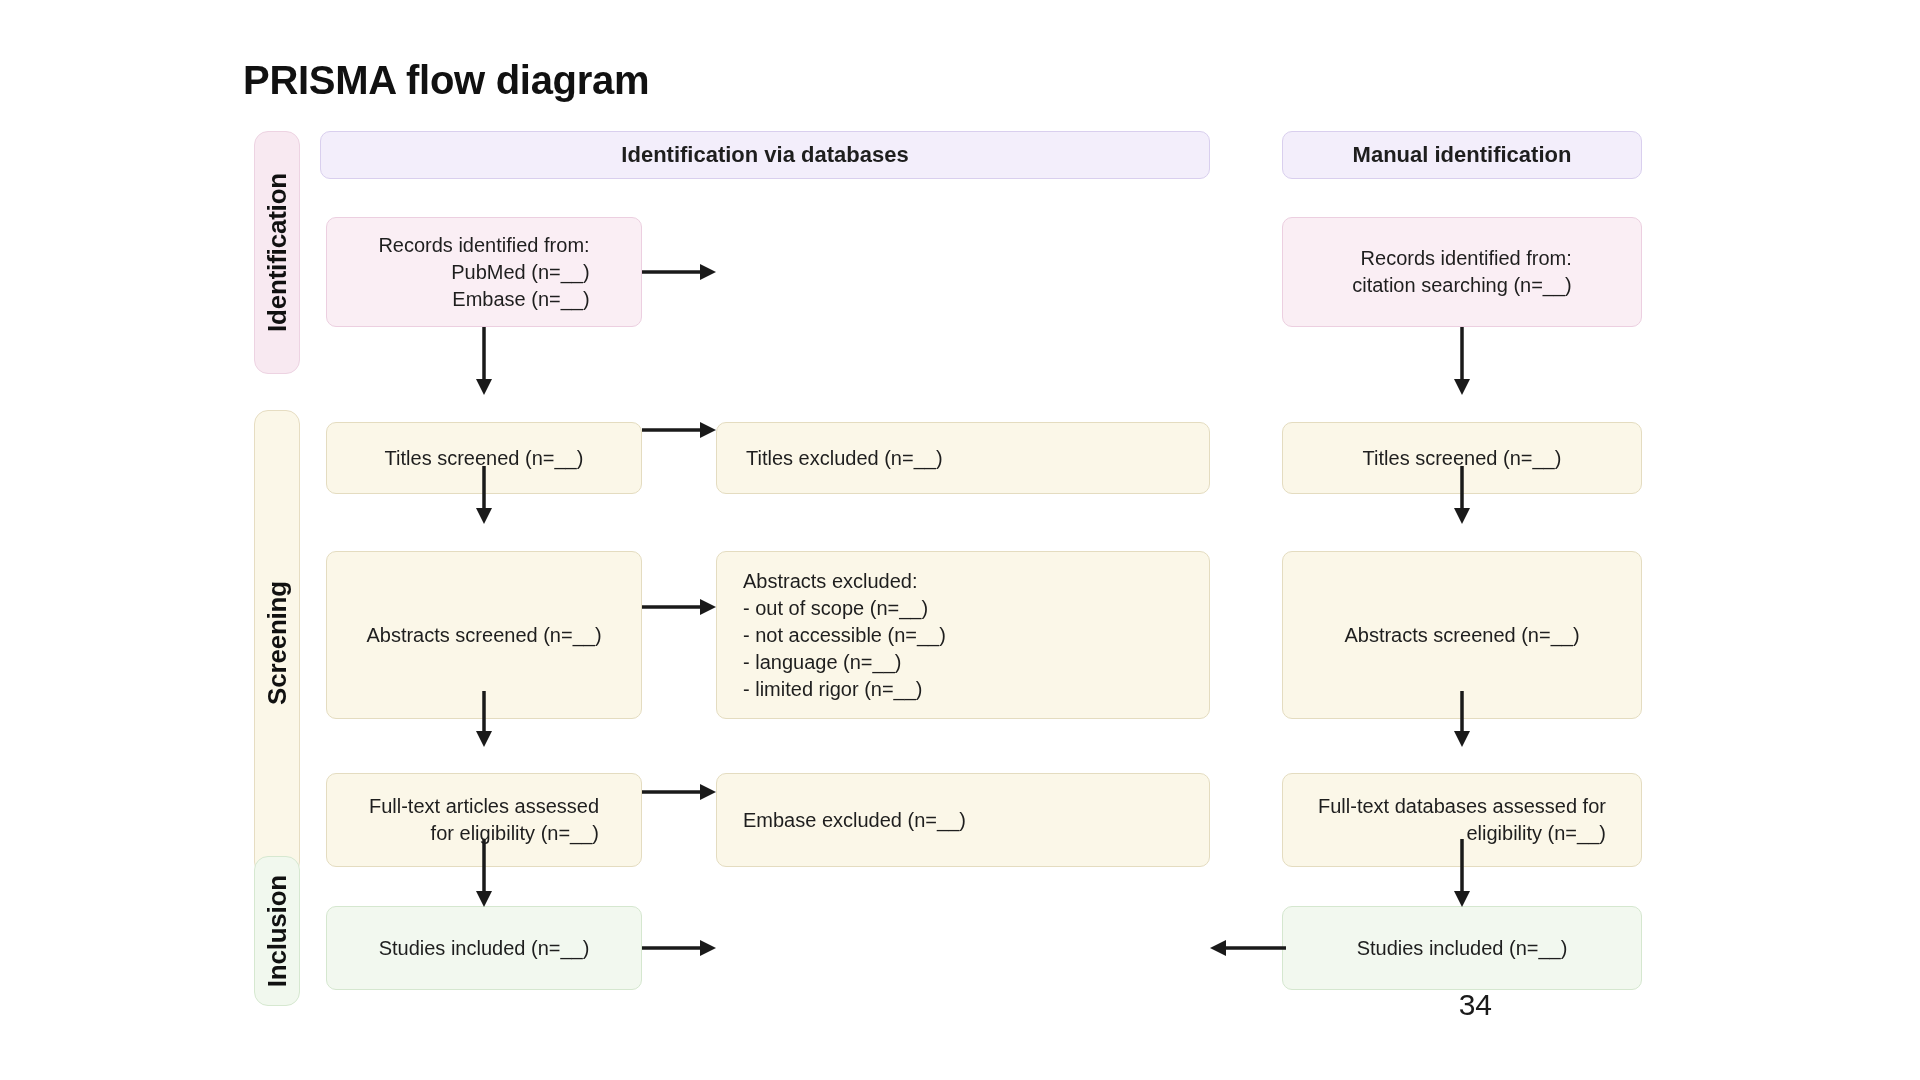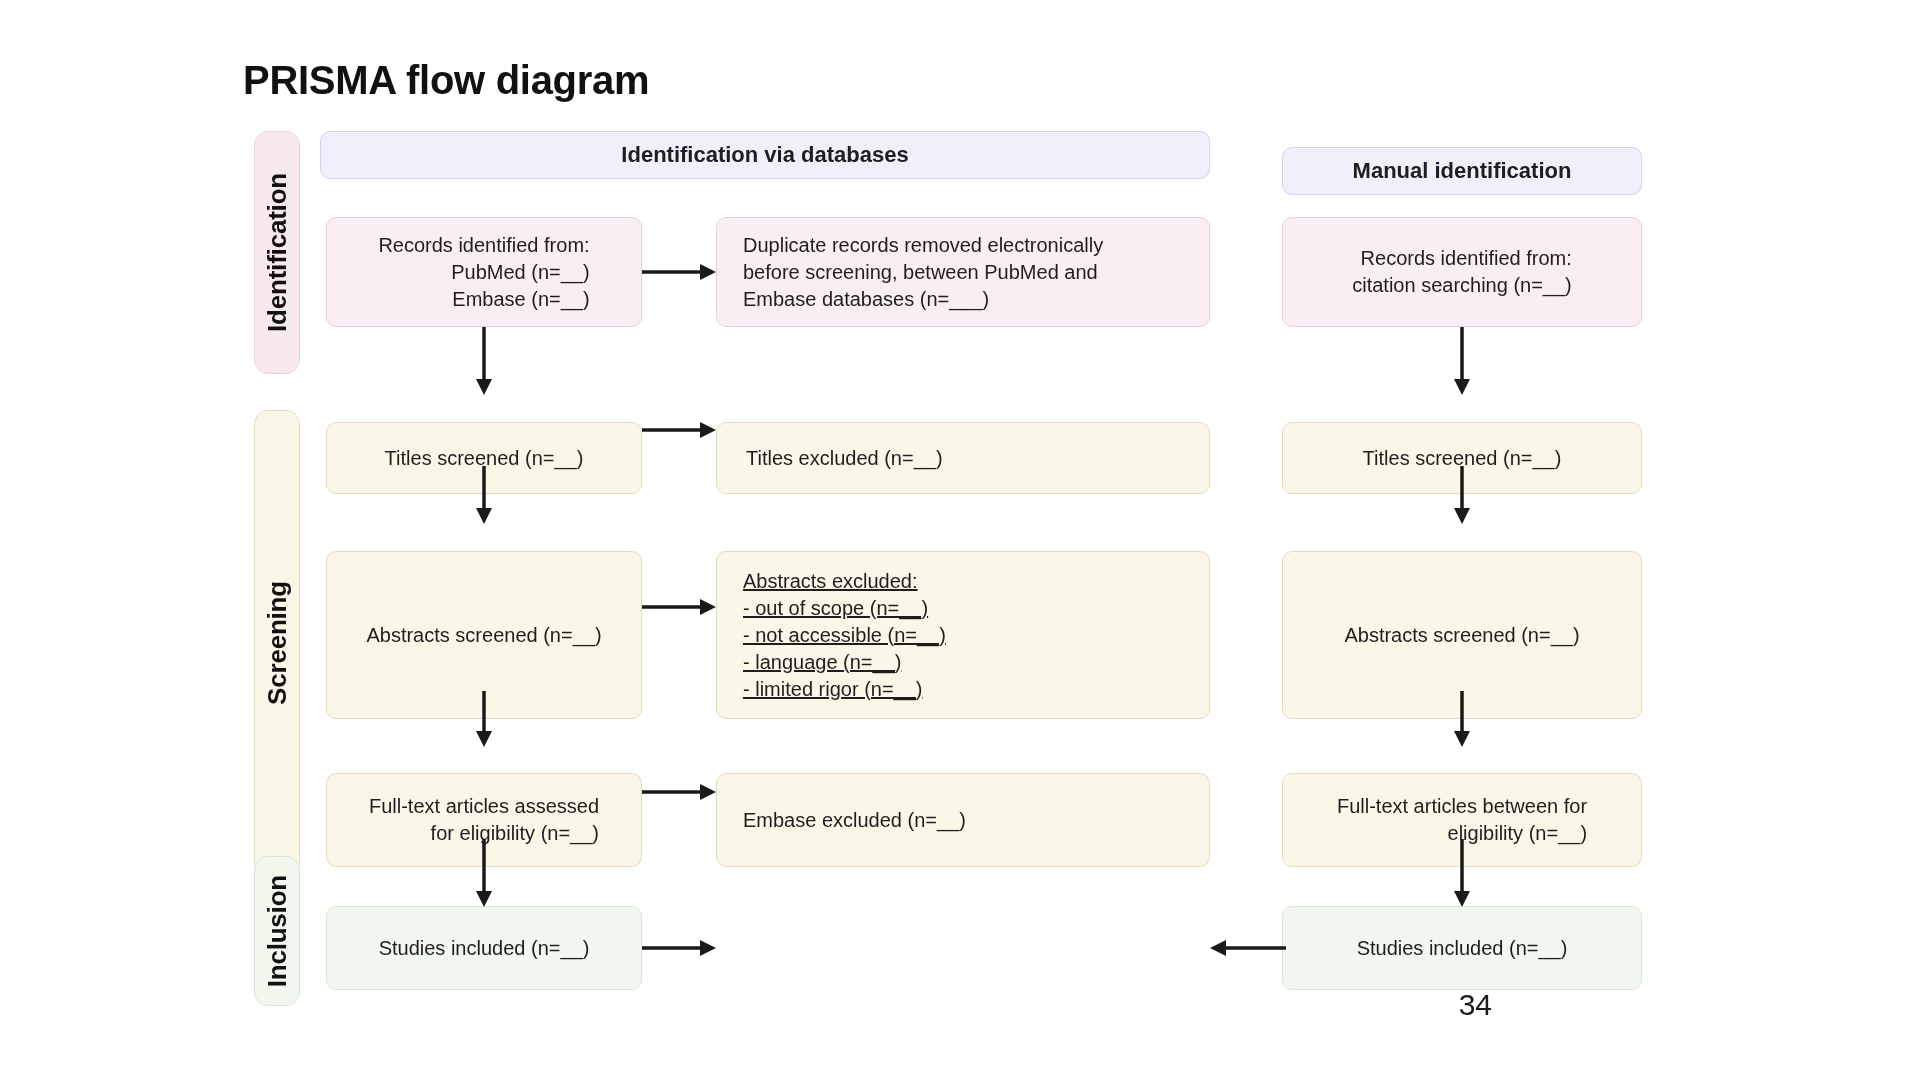--- a/index.html
+++ b/index.html
@@ -92,55 +92,52 @@
   </div>
   <div class="rail cream" style="left:254px; top:382px; width:46px; height:466px;">
     <span>Screening</span>
   </div>
   <div class="rail mint" style="left:254px; top:856px; width:46px; height:150px;">
     <span>Inclusion</span>
   </div>
 
   <div class="node lavender" style="left:320px; top:131px; width:890px; height:48px;">Identification via databases</div>
 
-  <div class="node lavender" style="left:1282px; top:131px; width:360px; height:48px;margin-top:16px;">Manual identification</div>
+  <div class="node lavender" style="left:1282px; top:131px; width:360px; height:48px;">Manual identification</div>
 
   <div class="node pink" style="left:326px; top:217px; width:316px; height:110px;">Records identified from:
 PubMed (n=__)
 Embase (n=__)</div>
 
-  <div class="node pink left-align" style="left:716px; top:217px; width:494px; height:110px;">Duplicate records removed electronically
-before screening, between PubMed and
-Embase databases (n=___)</div>
 
   <div class="node pink" style="left:1282px; top:217px; width:360px; height:110px;">Records identified from:
 citation searching  (n=__)</div>
 
   <div class="node cream" style="left:326px; top:394px; width:316px; height:72px;">Titles screened (n=__)</div>
 
   <div class="node cream left-align" style="left:716px; top:394px; width:494px; height:72px;padding-left:29px;">Titles excluded  (n=__)</div>
 
   <div class="node cream" style="left:1282px; top:394px; width:360px; height:72px;">Titles screened (n=__)</div>
 
   <div class="node cream" style="left:326px; top:523px; width:316px; height:168px;">Abstracts screened (n=__)</div>
 
-  <div class="node cream left-align" style="left:716px; top:523px; width:494px; height:168px;text-decoration:underline;">Abstracts excluded:
+  <div class="node cream left-align" style="left:716px; top:523px; width:494px; height:168px;">Abstracts excluded:
 - out of scope (n=__)
 - not accessible (n=__)
 - language (n=__)
 - limited rigor (n=__)</div>
 
   <div class="node cream" style="left:1282px; top:523px; width:360px; height:168px;">Abstracts screened (n=__)</div>
 
   <div class="node cream" style="left:326px; top:745px; width:316px; height:94px;">Full-text articles assessed
 for eligibility (n=__)</div>
 
   <div class="node cream left-align" style="left:716px; top:745px; width:494px; height:94px;">Embase excluded (n=__)</div>
 
-  <div class="node cream" style="left:1282px; top:745px; width:360px; height:94px;">Full-text articles  between for
+  <div class="node cream" style="left:1282px; top:745px; width:360px; height:94px;">Full-text databases  assessed for
 eligibility (n=__)</div>
 
   <div class="node mint" style="left:326px; top:906px; width:316px; height:84px;">Studies included (n=__)</div>
 
 
   <div class="node mint" style="left:1282px; top:906px; width:360px; height:84px;">Studies included (n=__)</div>
 
   <div class="arrow" style="left:642px; top:260px; width:76px; height:24px;">
     <svg width="76" height="24" viewBox="0 0 76 24">
       <line x1="0" y1="12" x2="60" y2="12" stroke="#1a1a1a" stroke-width="3.5"></line>

